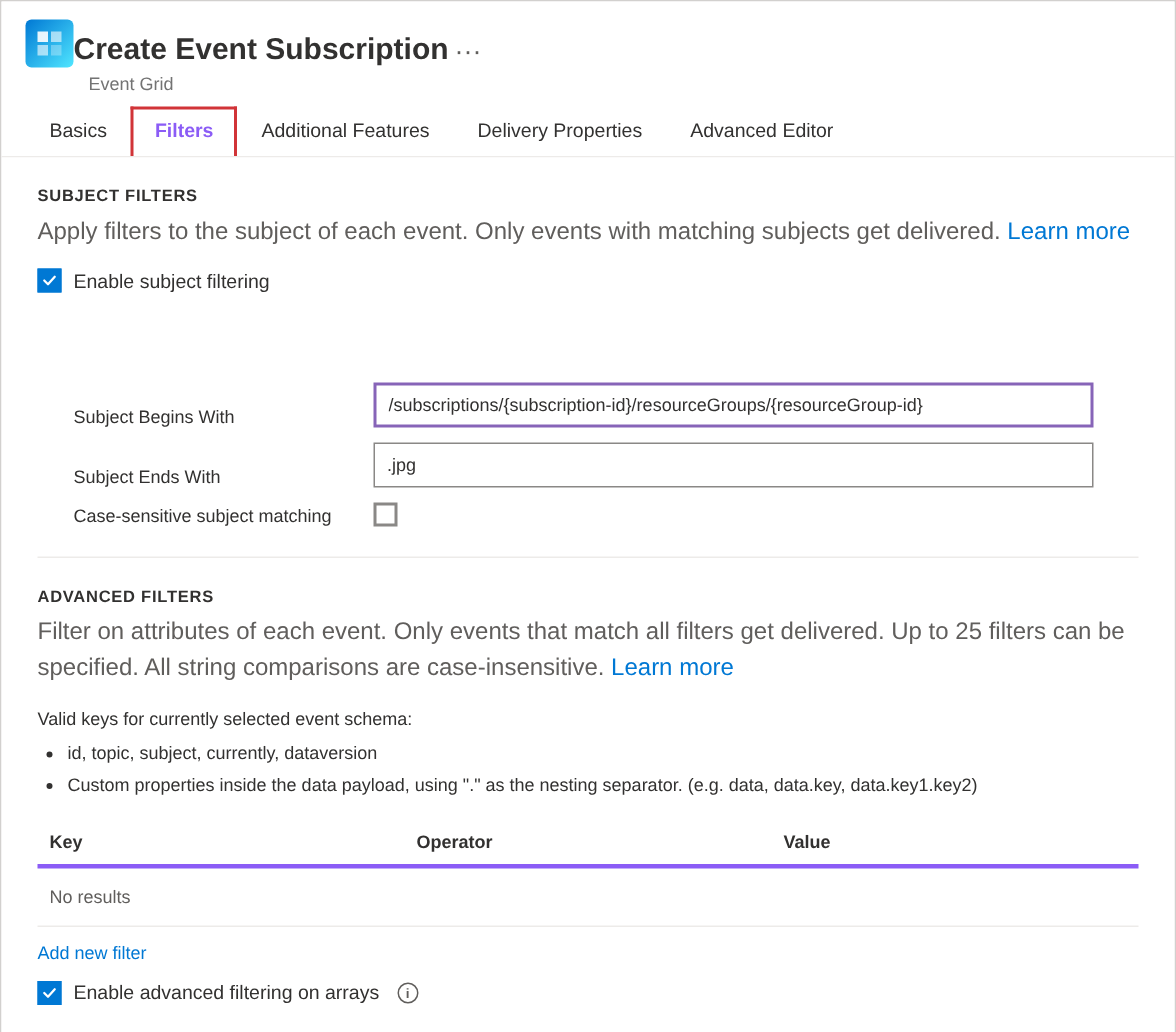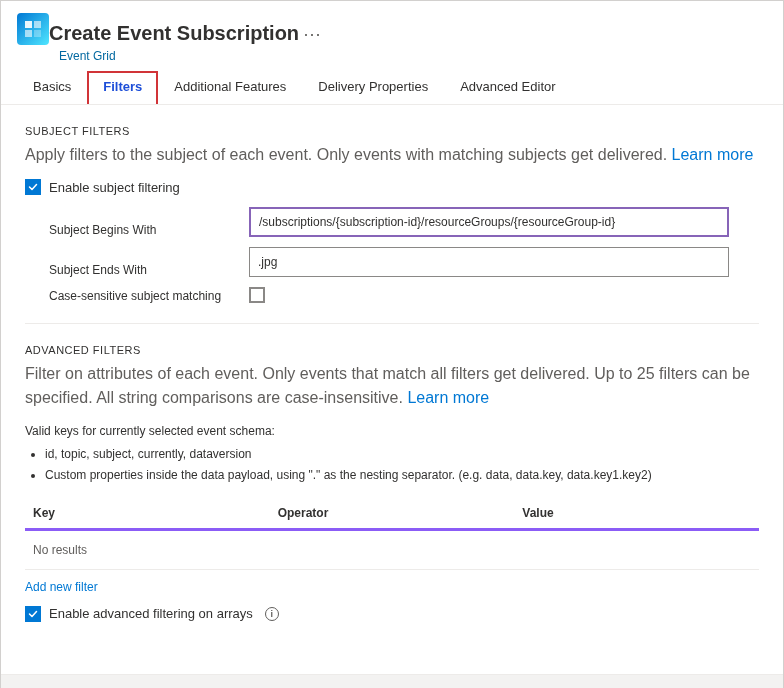--- a/index.html
+++ b/index.html
@@ -38,21 +38,21 @@
       width: 20px;
       height: 20px;
     }
     .title-text {
       font-size: 20px;
       font-weight: 600;
       color: #323130;
     }
     .subtitle {
       font-size: 12px;
-      color: #0369a1;
+      color: #737373;
       margin-left: 42px;
       margin-bottom: 8px;
     }
     .more-icon {
       color: #605e5c;
       font-size: 18px;
       cursor: pointer;
       margin-left: 4px;
     }
     .tabs {
@@ -62,34 +62,34 @@
     }
     .tab {
       padding: 8px 16px;
       font-size: 13px;
       color: #323130;
       cursor: pointer;
       border-bottom: 2px solid transparent;
       white-space: nowrap;
     }
     .tab.active {
-      color: #1d4ed8;
+      color: #8b5cf6;
       border-bottom: 2px solid #0078d4;
       font-weight: 600;
       border: 2px solid #d13438;
       border-bottom: none;
       padding: 6px 14px 8px 14px;
     }
     .content {
       padding: 20px 24px;
       background: #fff;
     }
     .section-title {
       font-size: 11px;
-      font-weight: 400;
+      font-weight: 700;
       color: #323130;
       letter-spacing: 0.5px;
       margin-bottom: 6px;
       text-transform: uppercase;
     }
     .section-desc {
       font-size: 16px;
       color: #605e5c;
       margin-bottom: 12px;
       line-height: 1.5;
@@ -141,20 +141,21 @@
       height: 30px;
       border: 1px solid #8a8886;
       padding: 0 8px;
       font-size: 12px;
       color: #323130;
       outline: none;
     }
     .form-input.highlighted {
       border-color: #8764b8;
       border-width: 2px;
+      margin-top: 48px;
     }
     .divider {
       border: none;
       border-top: 1px solid #edebe9;
       margin: 20px 0;
     }
     .advanced-section {
       margin-top: 4px;
     }
     .valid-keys {

